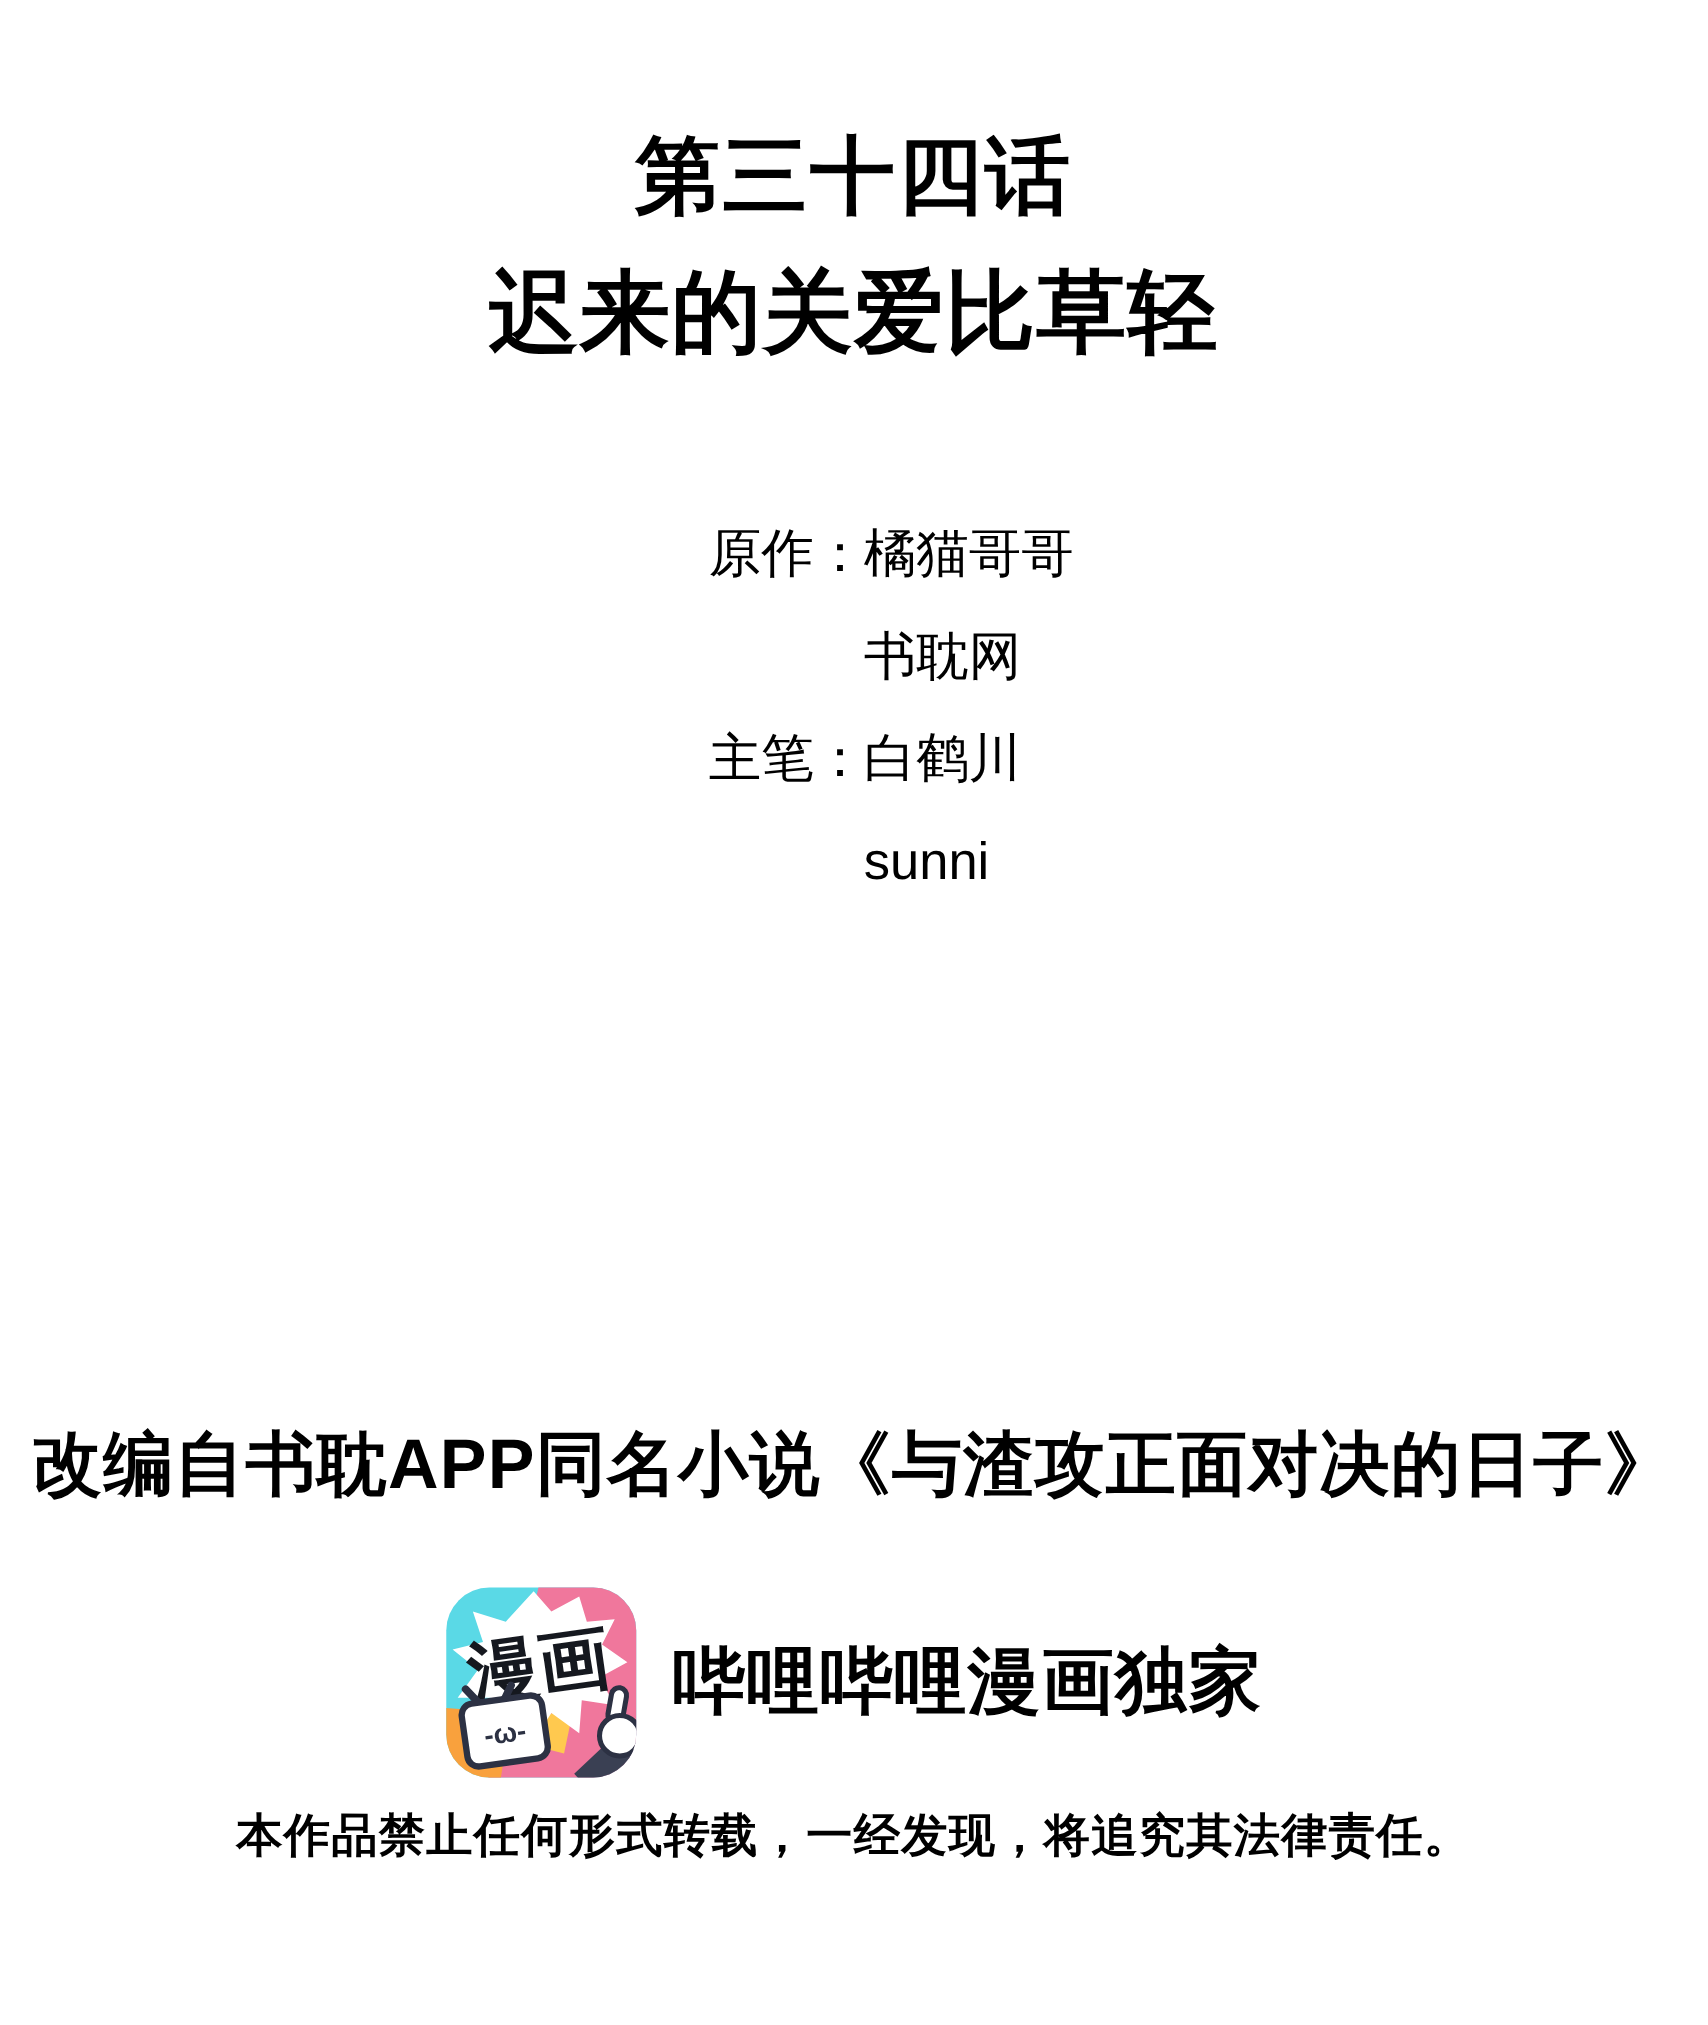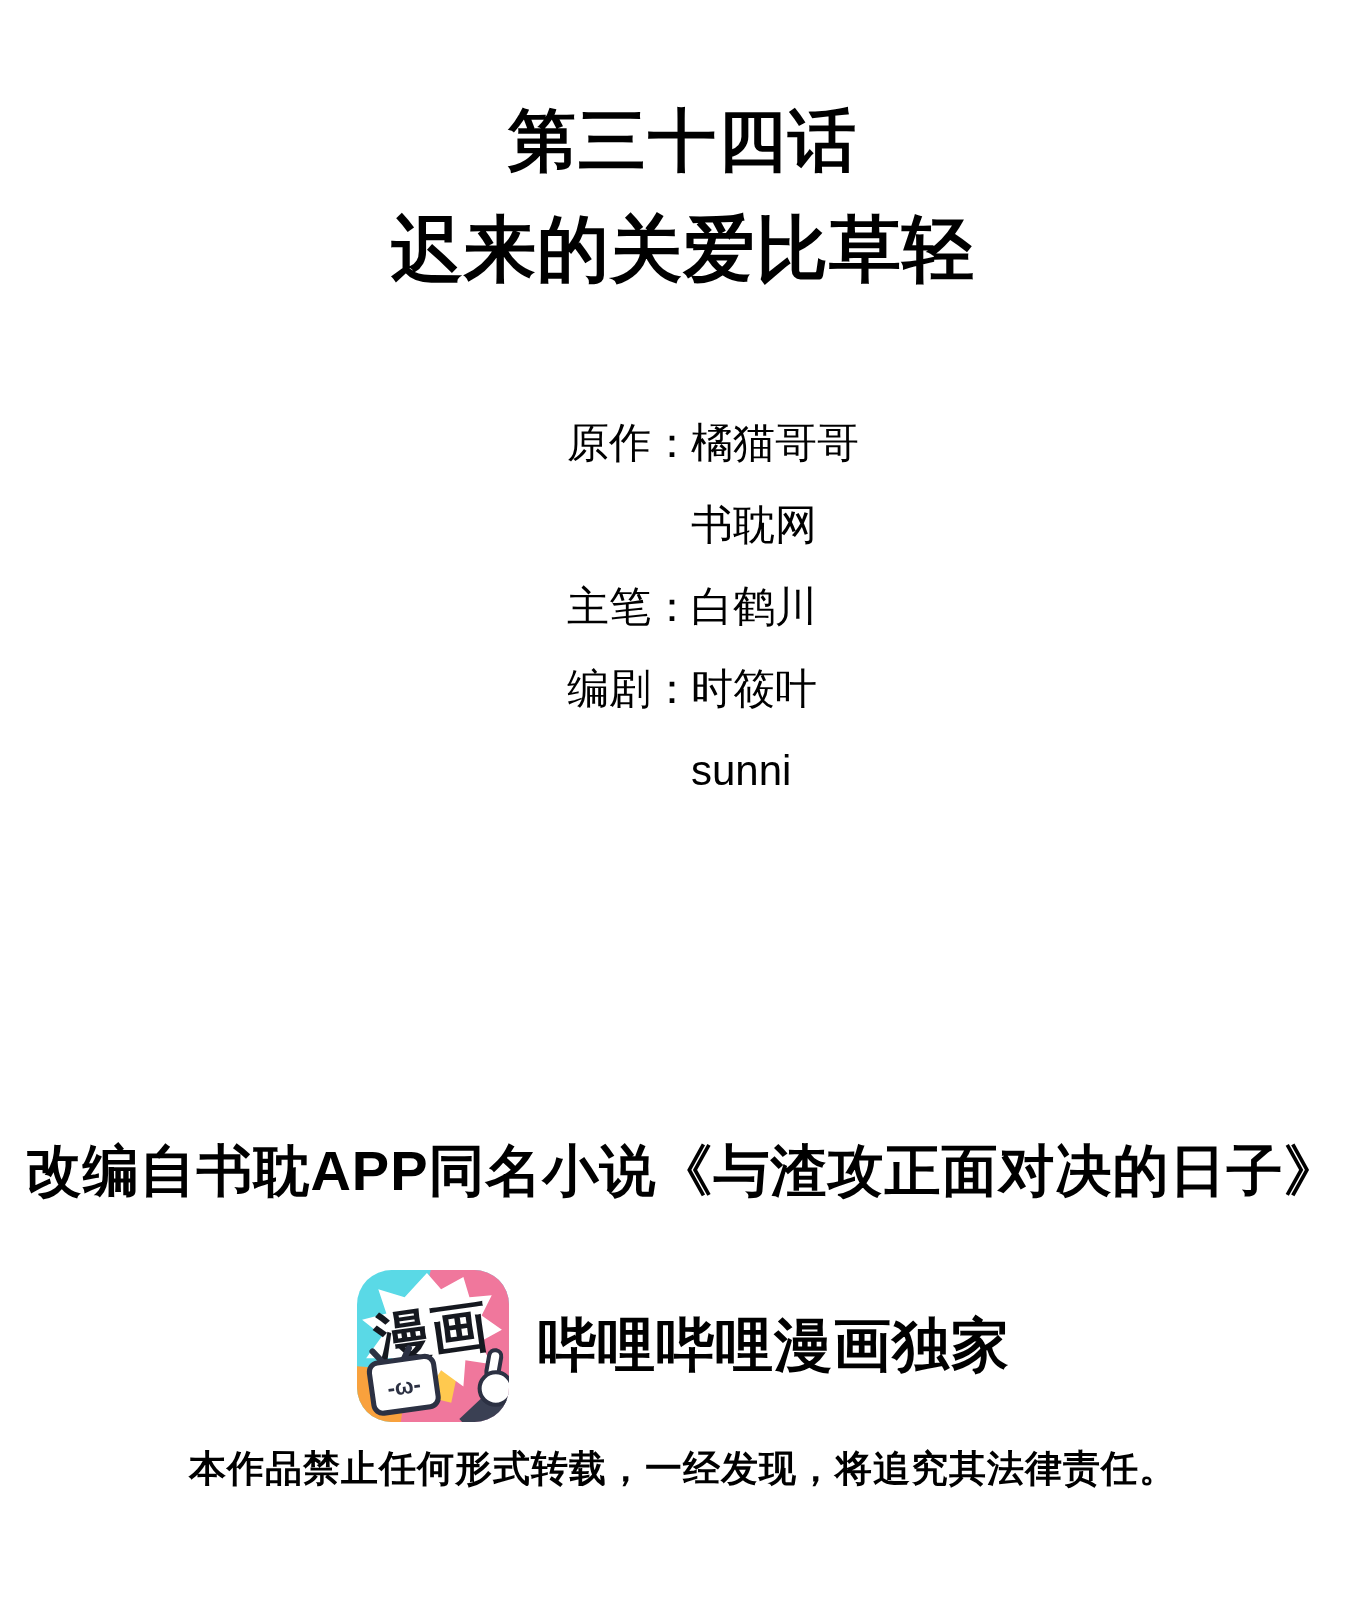--- a/index.html
+++ b/index.html
@@ -104,24 +104,20 @@
     </div>
     <div class="credit-line">
       <span class="credit-label"></span>
       <span class="credit-value">书耽网</span>
     </div>
     <div class="credit-line">
       <span class="credit-label">主笔：</span>
       <span class="credit-value">白鹤川</span>
     </div>
     <div class="credit-line">
-      <span class="credit-label">编剧：</span>
-      <span class="credit-value">时筱叶</span>
-    </div>
-    <div class="credit-line">
       <span class="credit-label"></span>
       <span class="credit-value">sunni</span>
     </div>
   </div>
 
   <div class="center-text adaptation-note">改编自书耽APP同名小说《与渣攻正面对决的日子》</div>
 
   <div class="publisher-row">
     <svg class="app-icon" viewBox="0 0 152 152" xmlns="http://www.w3.org/2000/svg">
       <defs>

